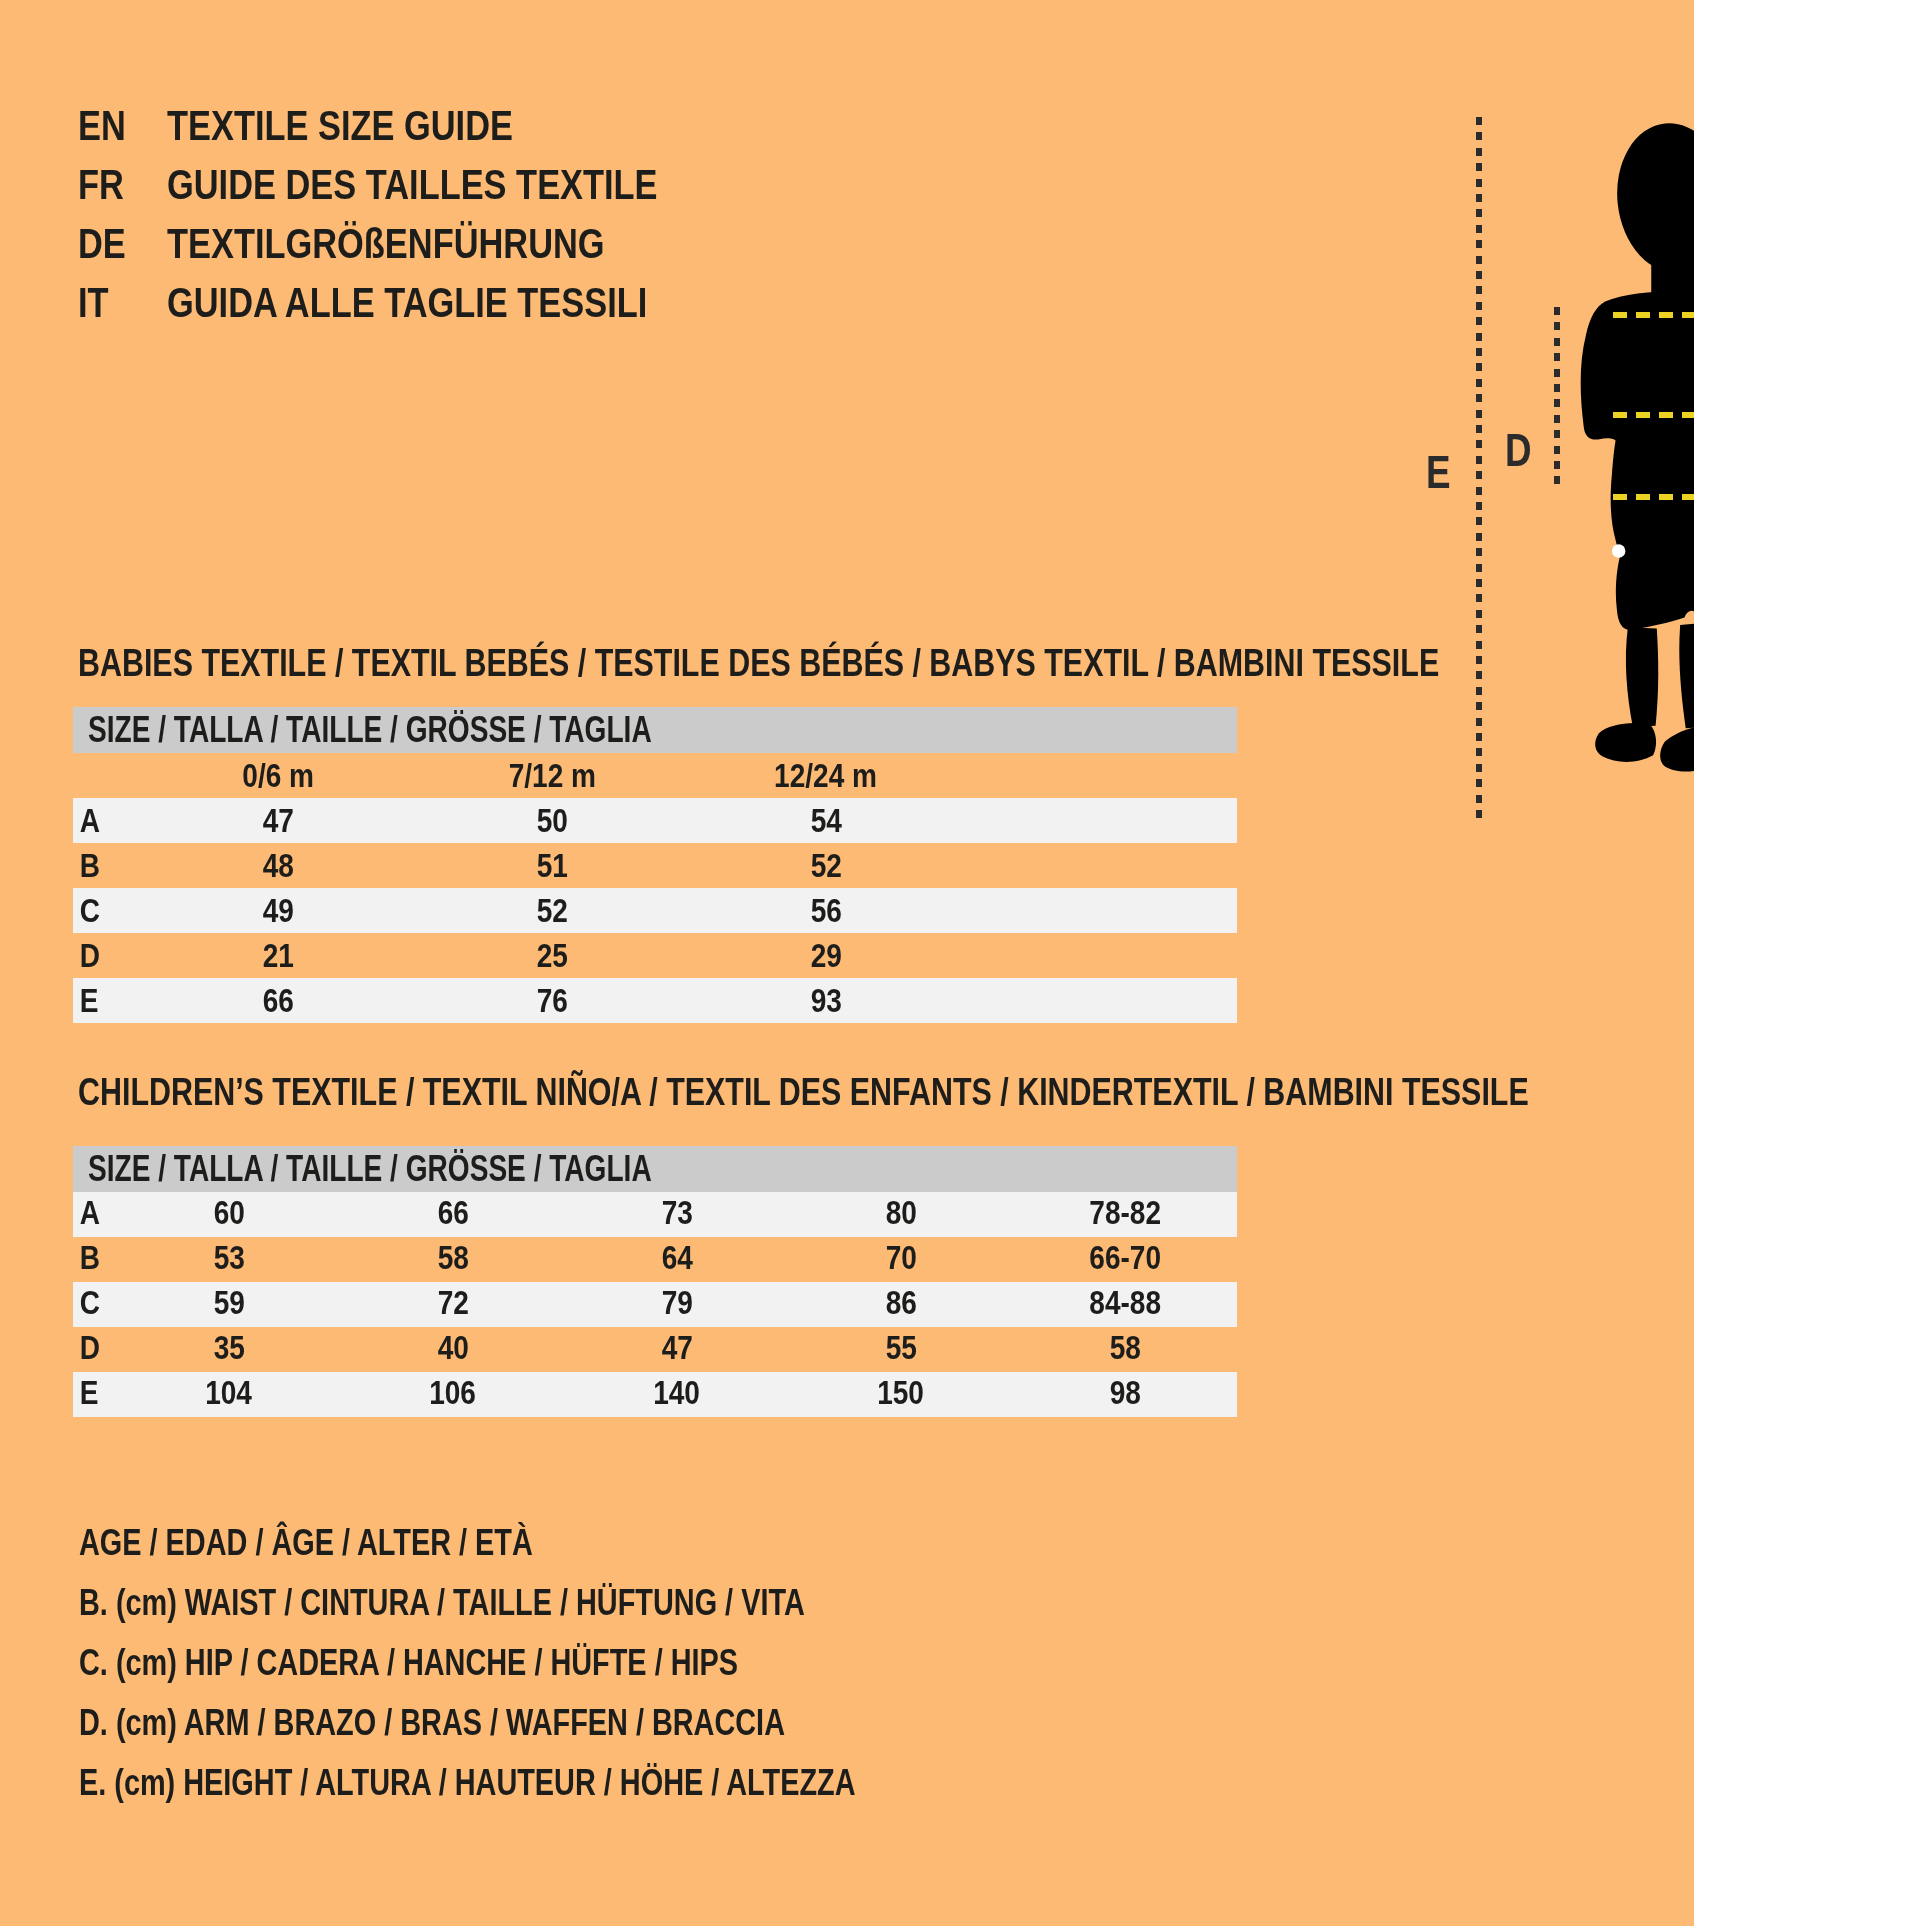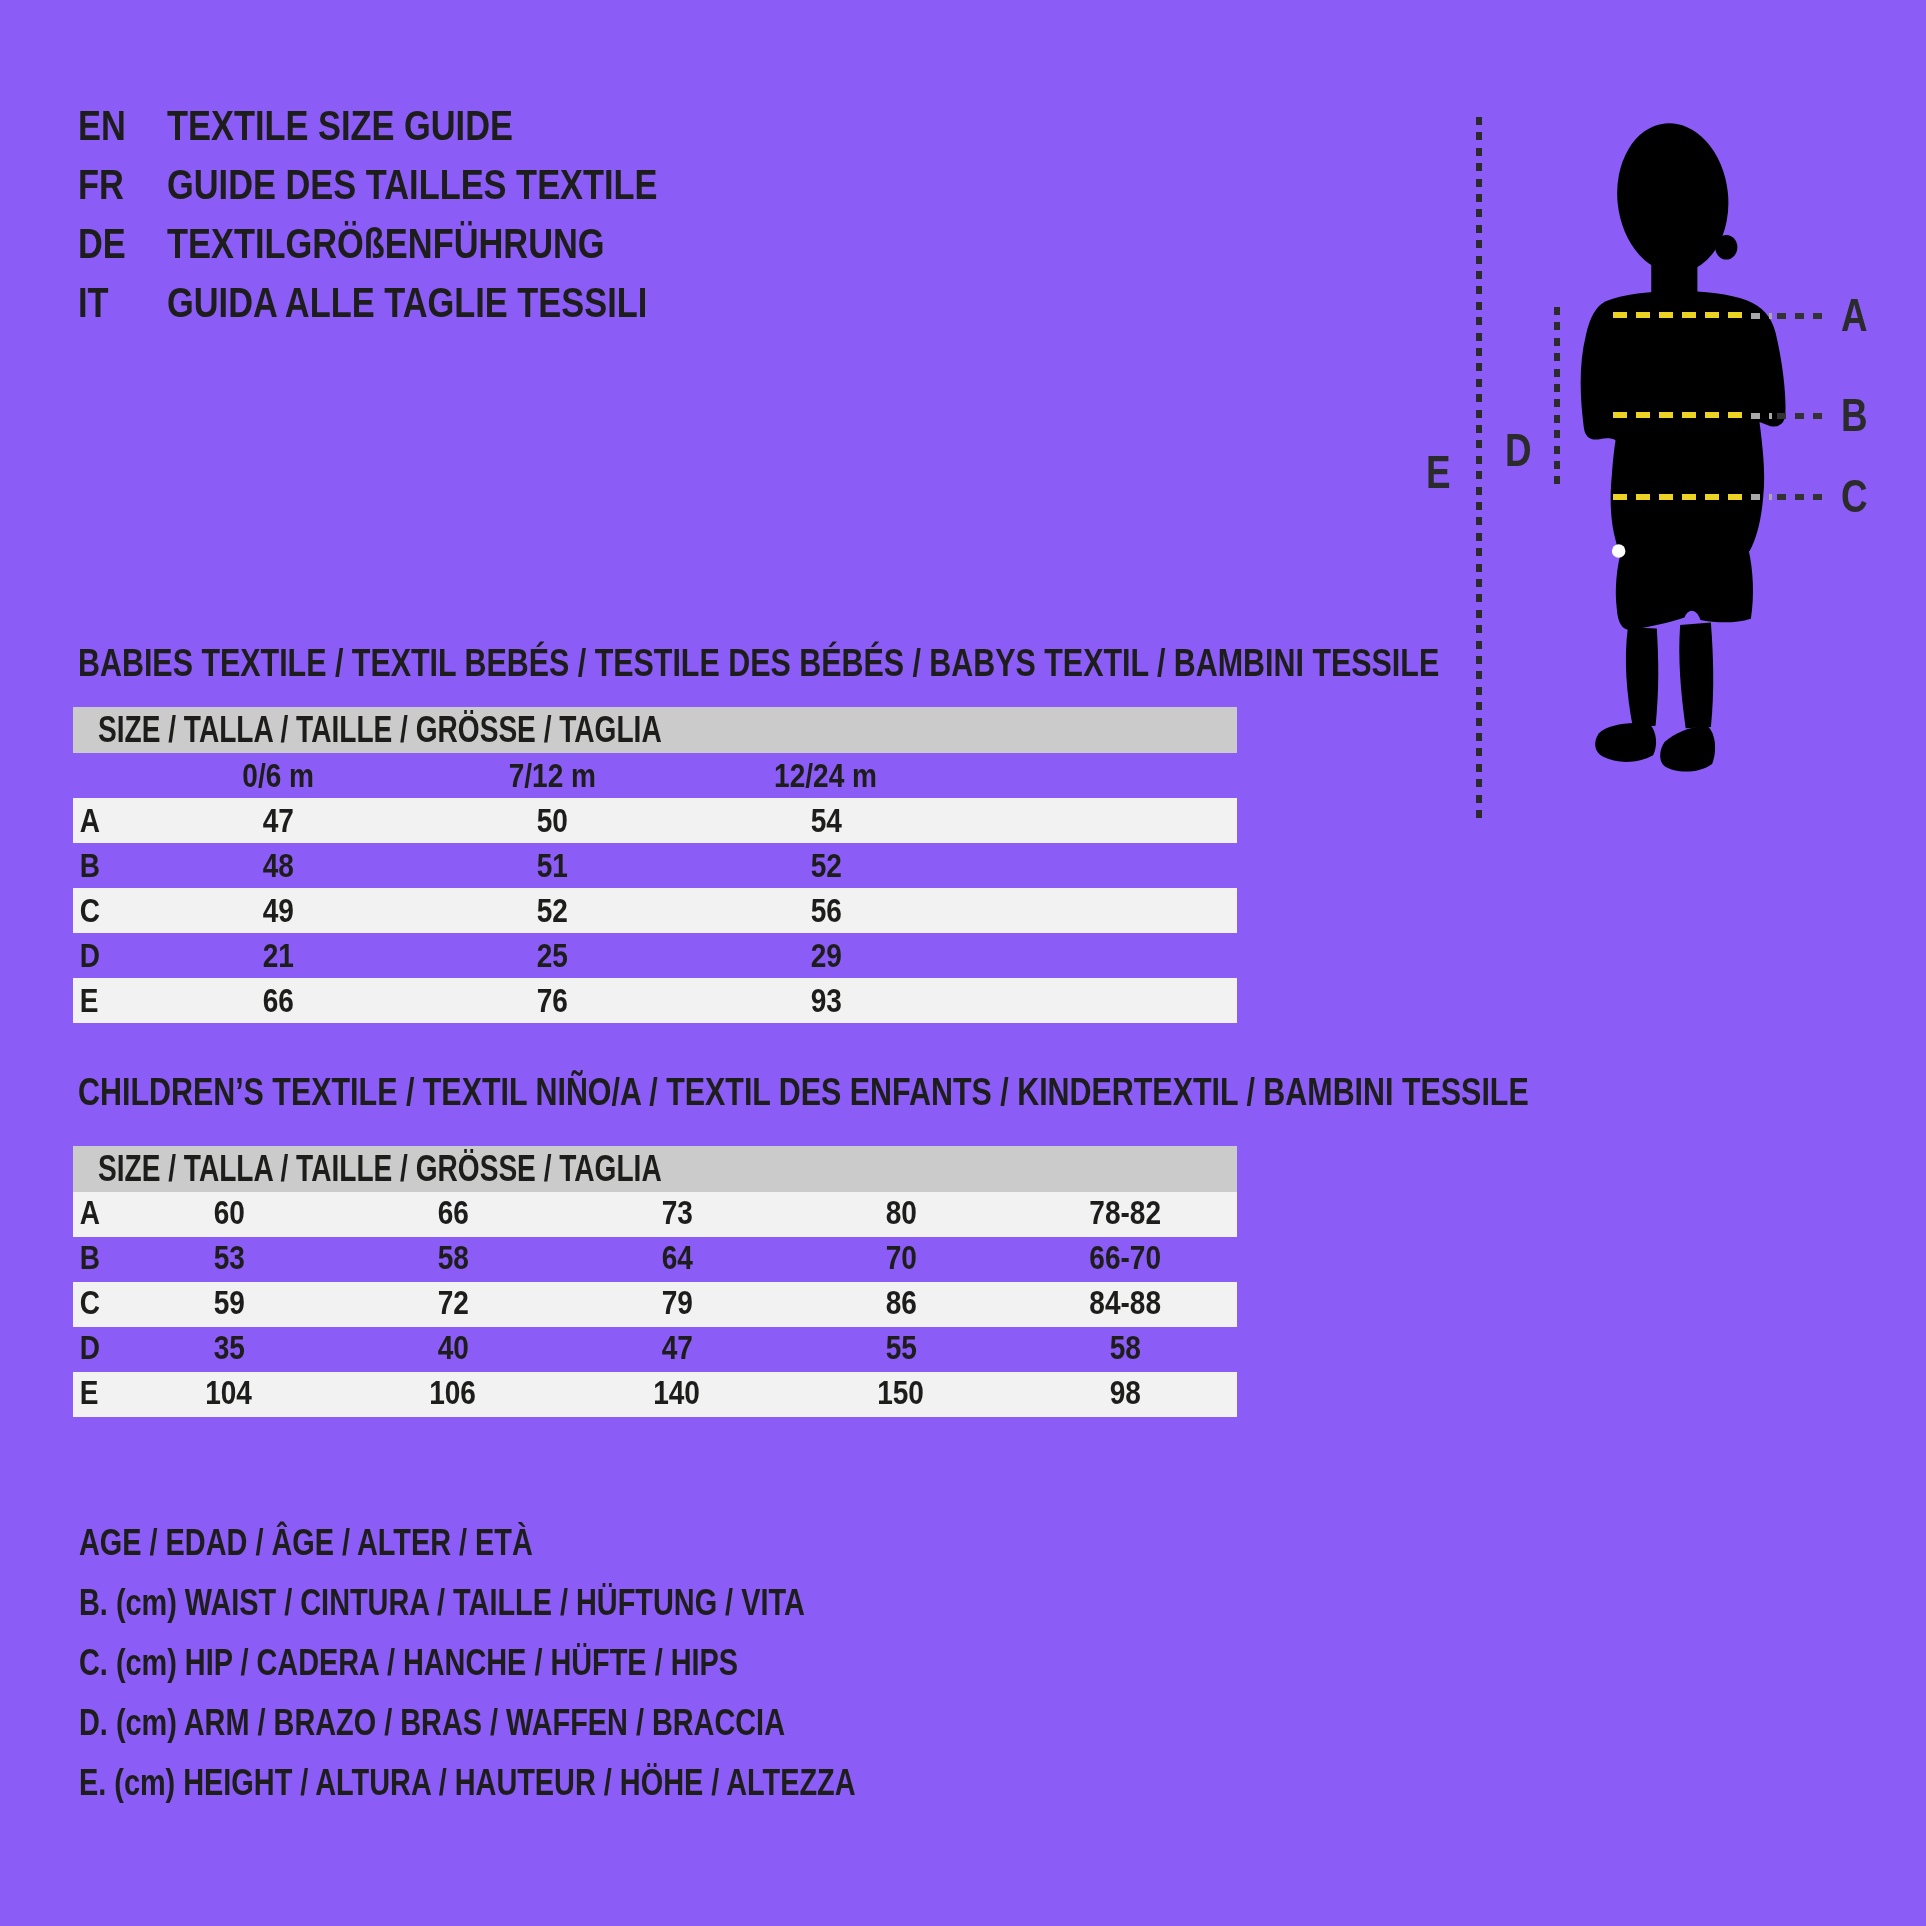--- a/index.html
+++ b/index.html
@@ -1,35 +1,35 @@
 <!DOCTYPE html>
 <html style="font-size:10px"><head>
 <meta charset="utf-8">
 <style>
   html,body{margin:0;padding:0;background:#fff;}
   .canvas{
-    position:relative;width:1926px;height:1926px;background:#8b5cf6;
+    position:relative;width:1694px;height:1926px;background:#fdba74;
     font-family:"Liberation Sans","DejaVu Sans",sans-serif;
     color:#1d1d1b;overflow:hidden;
   }
   .cond{display:inline-block;transform:scaleX(0.8);transform-origin:0 50%;white-space:nowrap;}
   .condt{display:inline-block;transform:scaleX(0.78);transform-origin:0 50%;white-space:nowrap;}
   .cnum{display:inline-block;transform:scaleX(0.85);transform-origin:50% 50%;white-space:nowrap;}
 
   
   .lang-list{position:absolute;left:78px;top:96px;font-size:43px;font-weight:700;}
   .lang-row{display:flex;height:59px;line-height:59px;align-items:center;}
   .lang-code{width:89px;flex:0 0 89px;}
 
   
   .sec-title{position:absolute;left:78px;font-size:39px;line-height:41px;font-weight:700;text-align:center;}
 
   
   .size-table{position:absolute;left:73px;width:1164px;font-weight:700;}
-  .size-bar{height:46px;line-height:46px;background:#cbcbcb;font-size:36px;padding-left:25px;box-sizing:border-box;}
+  .size-bar{height:46px;line-height:46px;background:#cbcbcb;font-size:36px;padding-left:15px;box-sizing:border-box;}
   .trow{display:grid;height:45px;align-items:center;font-size:33px;}
   .babies-grid{grid-template-columns:44px 226px 226px 226px 1fr;gap:48px;}
   .children-grid{grid-template-columns:44px 224px 224px 224px 224px 1fr;}
   .tcell{text-align:center;}
   .tlabel{padding-left:5px;text-align:left;}
   .stripe{background:#f2f2f2;}
 
   
   .legend{position:absolute;left:79px;top:1513px;font-size:37px;font-weight:700;}
   .legend div{height:60px;line-height:60px;}

